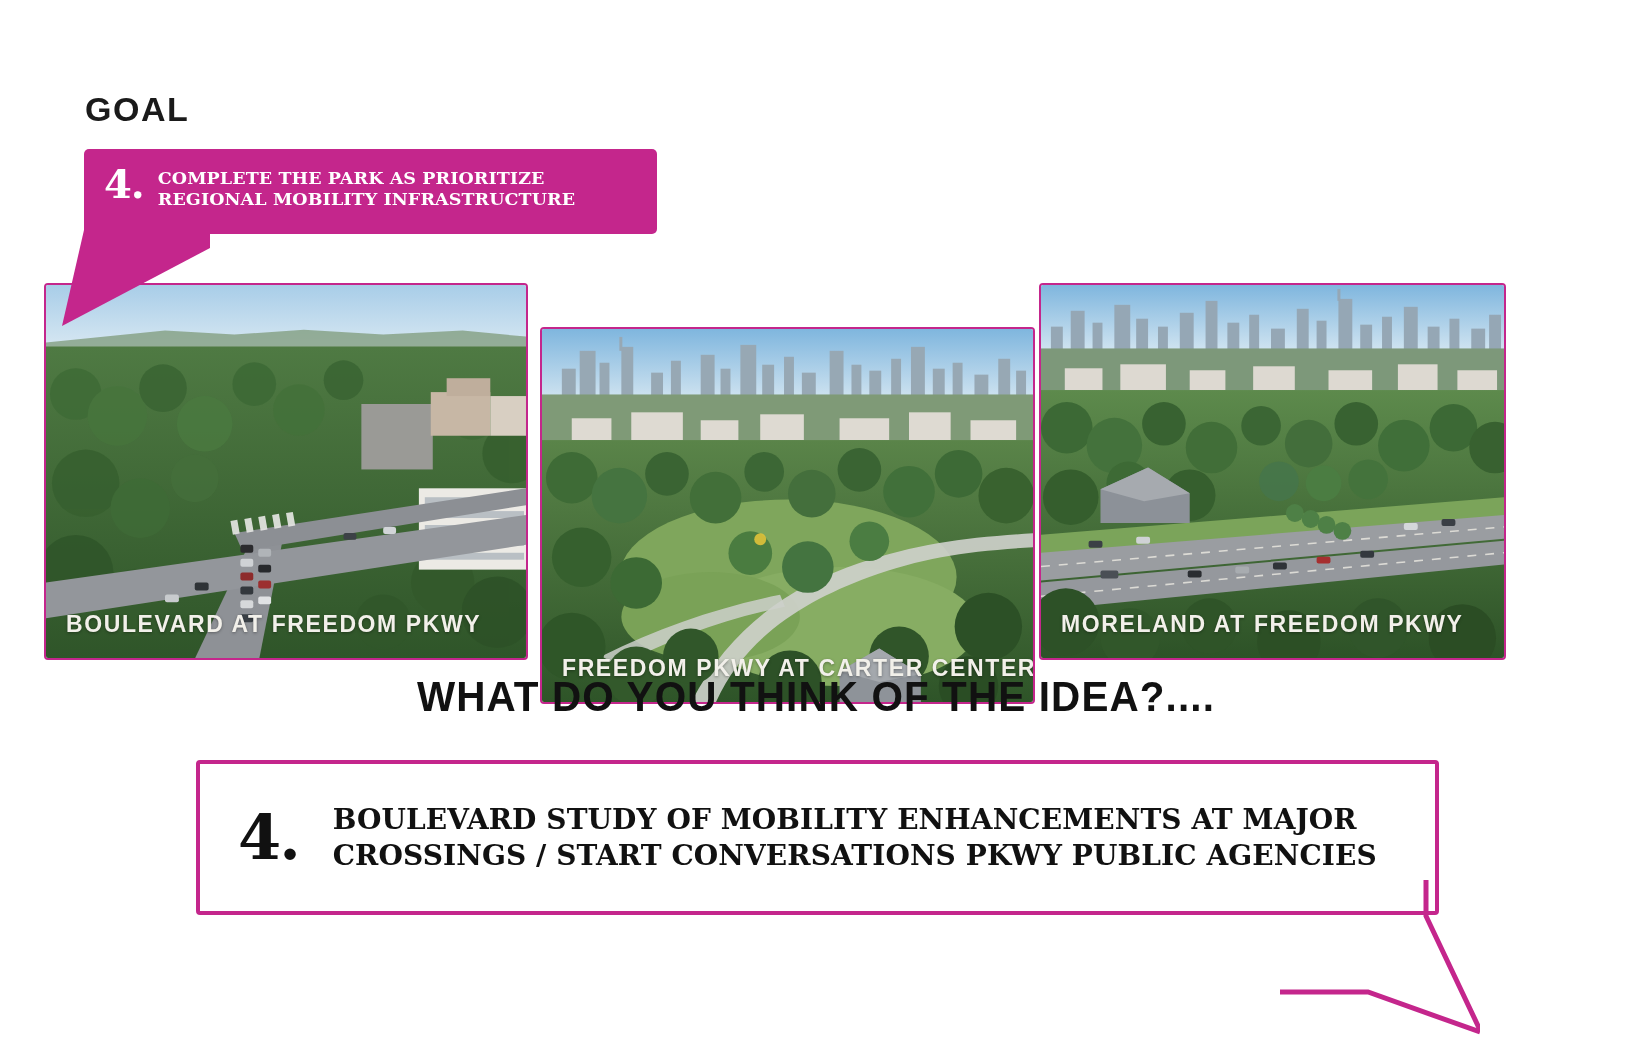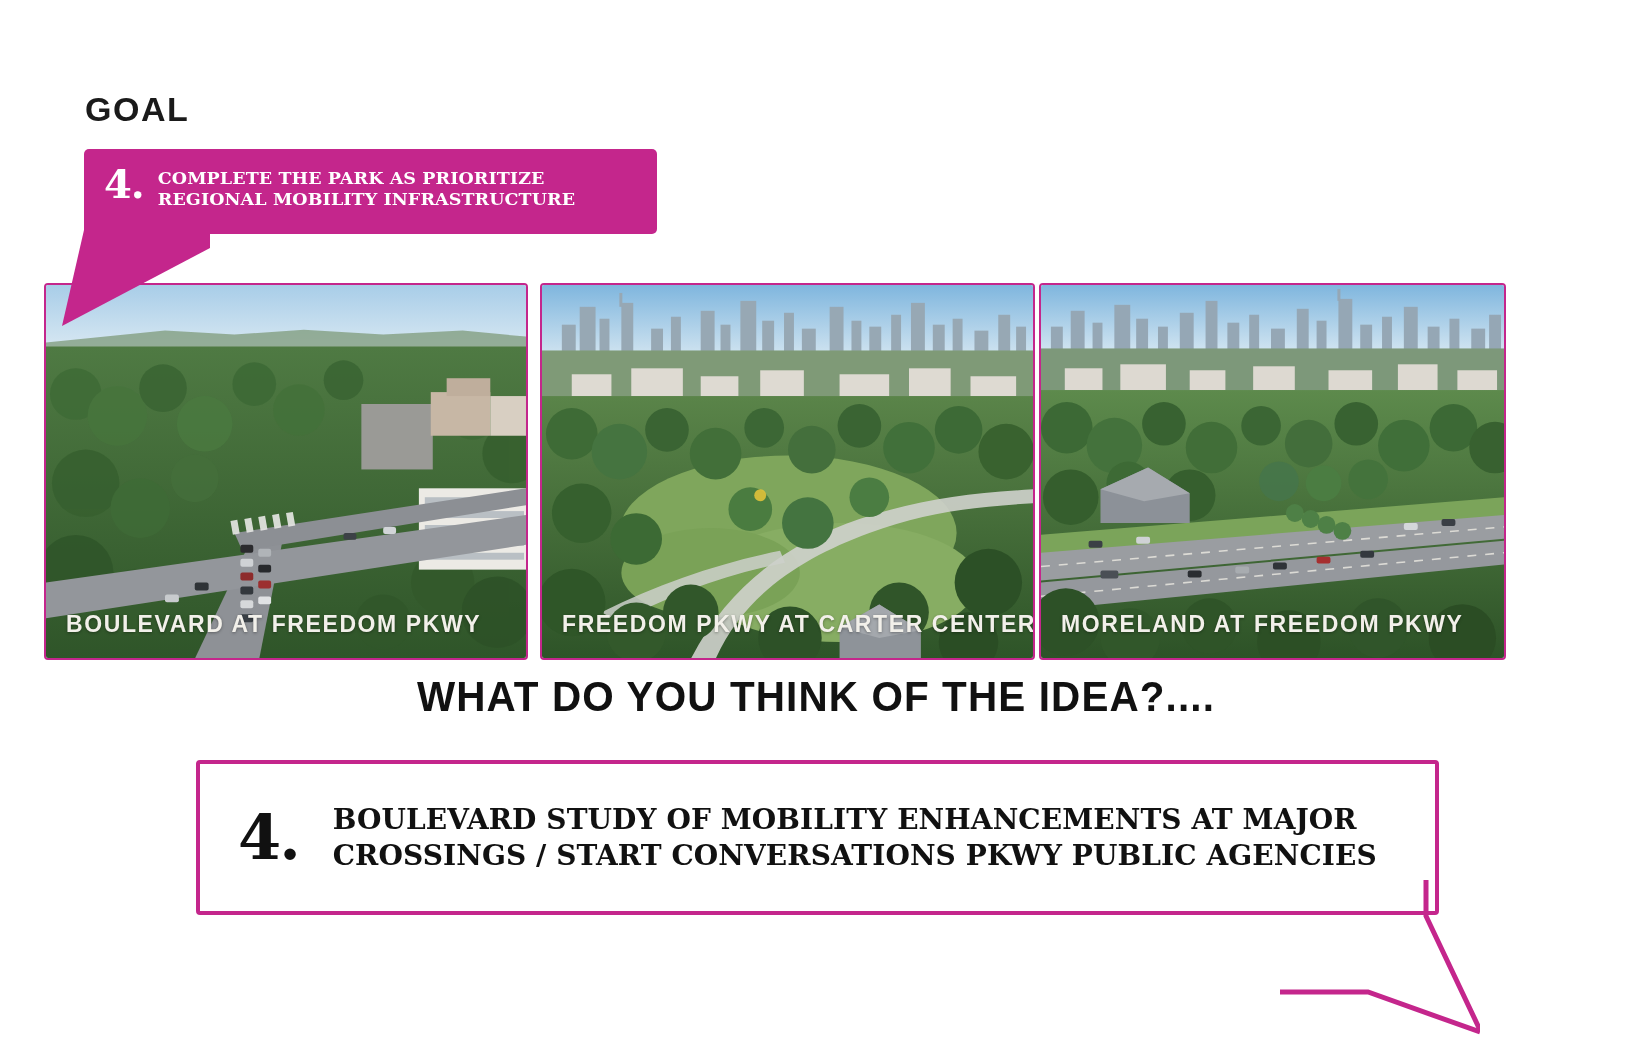--- a/index.html
+++ b/index.html
@@ -90,21 +90,21 @@
   .photo-panel {
     position: absolute;
     top: 0;
     height: 377px;
     border: 2px solid var(--magenta);
     border-radius: 4px;
     box-sizing: border-box;
     overflow: hidden;
   }
   #photo-panel-0 { left: 0px;   width: 484px; }
-  #photo-panel-1 { left: 496px; width: 495px; }
+  #photo-panel-1 { left: 496px; width: 495px; margin-top: 44px; }
   #photo-panel-2 { left: 995px; width: 467px; }
 
   .photo-canvas { position: absolute; inset: 0; }
 
   .photo-caption {
     position: absolute;
     left: 20px;
     bottom: 20px;
     right: 8px;
     font-family: "Liberation Sans", sans-serif;

